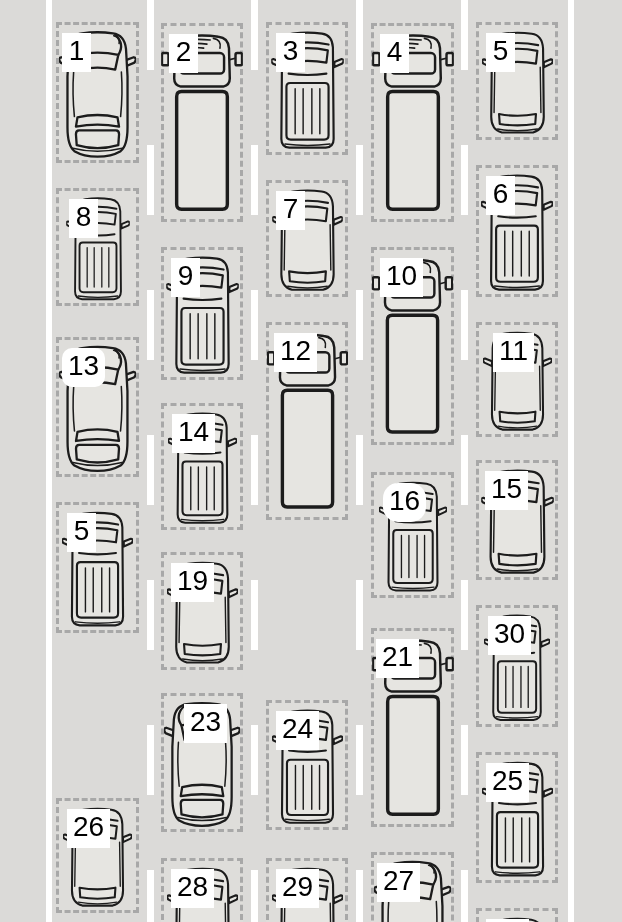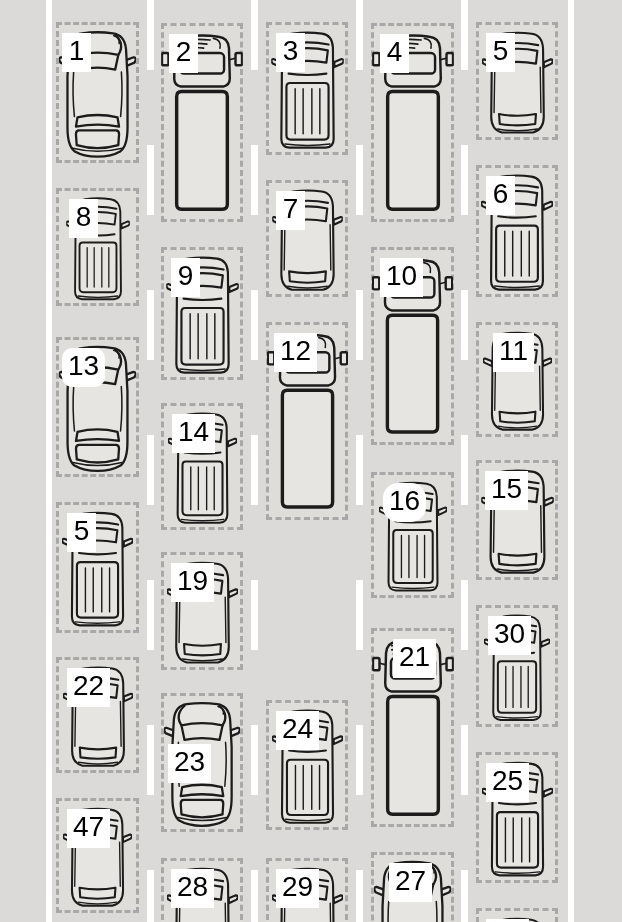--- a/index.html
+++ b/index.html
@@ -209,57 +209,51 @@
     <div class="spot" style="left: 476px; top: 605px; width: 82px; height: 122px;">
       <svg class="veh" viewBox="0 0 100 168" width="66" height="111" style="left: 5px;">
         <use href="#v-pickup"></use>
       </svg>
       <div class="plabel" style="left: 9px;">30</div>
     </div>
     <div class="spot" style="left: 371px; top: 628px; width: 83px; height: 199px;">
       <svg class="veh" viewBox="0 0 100 230" width="82" height="188" style="left: -2.5px;">
         <use href="#v-boxtruck"></use>
       </svg>
-      <div class="plabel" style="left: 19px; text-align: center;">21</div>
-    </div>
-    <div class="spot" style="left: 56px; top: 657px; width: 83px; height: 116px;">
-      <svg class="veh" viewBox="0 0 100 150" width="70" height="105" style="left: 3.5px;">
-        <use href="#v-suv"></use>
-      </svg>
-      <div class="plabel" style="left: 8px;">22</div>
+      <div class="plabel" style="left: 2px; text-align: center;">21</div>
     </div>
     <div class="spot" style="left: 161px; top: 693px; width: 82px; height: 139px;">
       <svg class="veh" viewBox="0 0 100 168" width="76" height="128" style="left: 0px;">
         <use href="#v-sedan"></use>
       </svg>
-      <div class="plabel" style="left: 4px; margin-top: 40px;">23</div>
+      <div class="plabel" style="left: 20px;">23</div>
     </div>
     <div class="spot" style="left: 266px; top: 700px; width: 82px; height: 130px;">
       <svg class="veh" viewBox="0 0 100 168" width="71" height="119" style="left: 2.5px;">
         <use href="#v-pickup"></use>
       </svg>
       <div class="plabel" style="left: 7px;">24</div>
     </div>
     <div class="spot" style="left: 476px; top: 752px; width: 82px; height: 131px;">
       <svg class="veh" viewBox="0 0 100 168" width="71" height="120" style="left: 2.5px;">
         <use href="#v-pickup"></use>
       </svg>
       <div class="plabel" style="left: 7px;">25</div>
     </div>
     <div class="spot" style="left: 56px; top: 798px; width: 83px; height: 115px;">
       <svg class="veh" viewBox="0 0 100 150" width="69" height="104" style="left: 4px;">
         <use href="#v-suv"></use>
       </svg>
-      <div class="plabel" style="left: 8px;">47</div>
+      <div class="plabel" style="left: 8px;">26</div>
     </div>
     <div class="spot" style="left: 371px; top: 852px; width: 83px; height: 140px;">
       <svg class="veh" viewBox="0 0 100 168" width="77" height="129" style="left: 0px;">
         <use href="#v-sedan"></use>
       </svg>
-      <div class="plabel" style="left: 15px; text-align: right;">27</div>
+      <div class="plabel" style="left: 3px; text-align: right;">27</div>
     </div>
     <div class="spot" style="left: 161px; top: 858px; width: 82px; height: 118px;">
       <svg class="veh" viewBox="0 0 100 150" width="71" height="107" style="left: 2.5px;">
         <use href="#v-suv"></use>
       </svg>
       <div class="plabel" style="left: 7px;">28</div>
     </div>
     <div class="spot" style="left: 266px; top: 858px; width: 82px; height: 118px;">
       <svg class="veh" viewBox="0 0 100 150" width="71" height="107" style="left: 2.5px;">
         <use href="#v-suv"></use>

